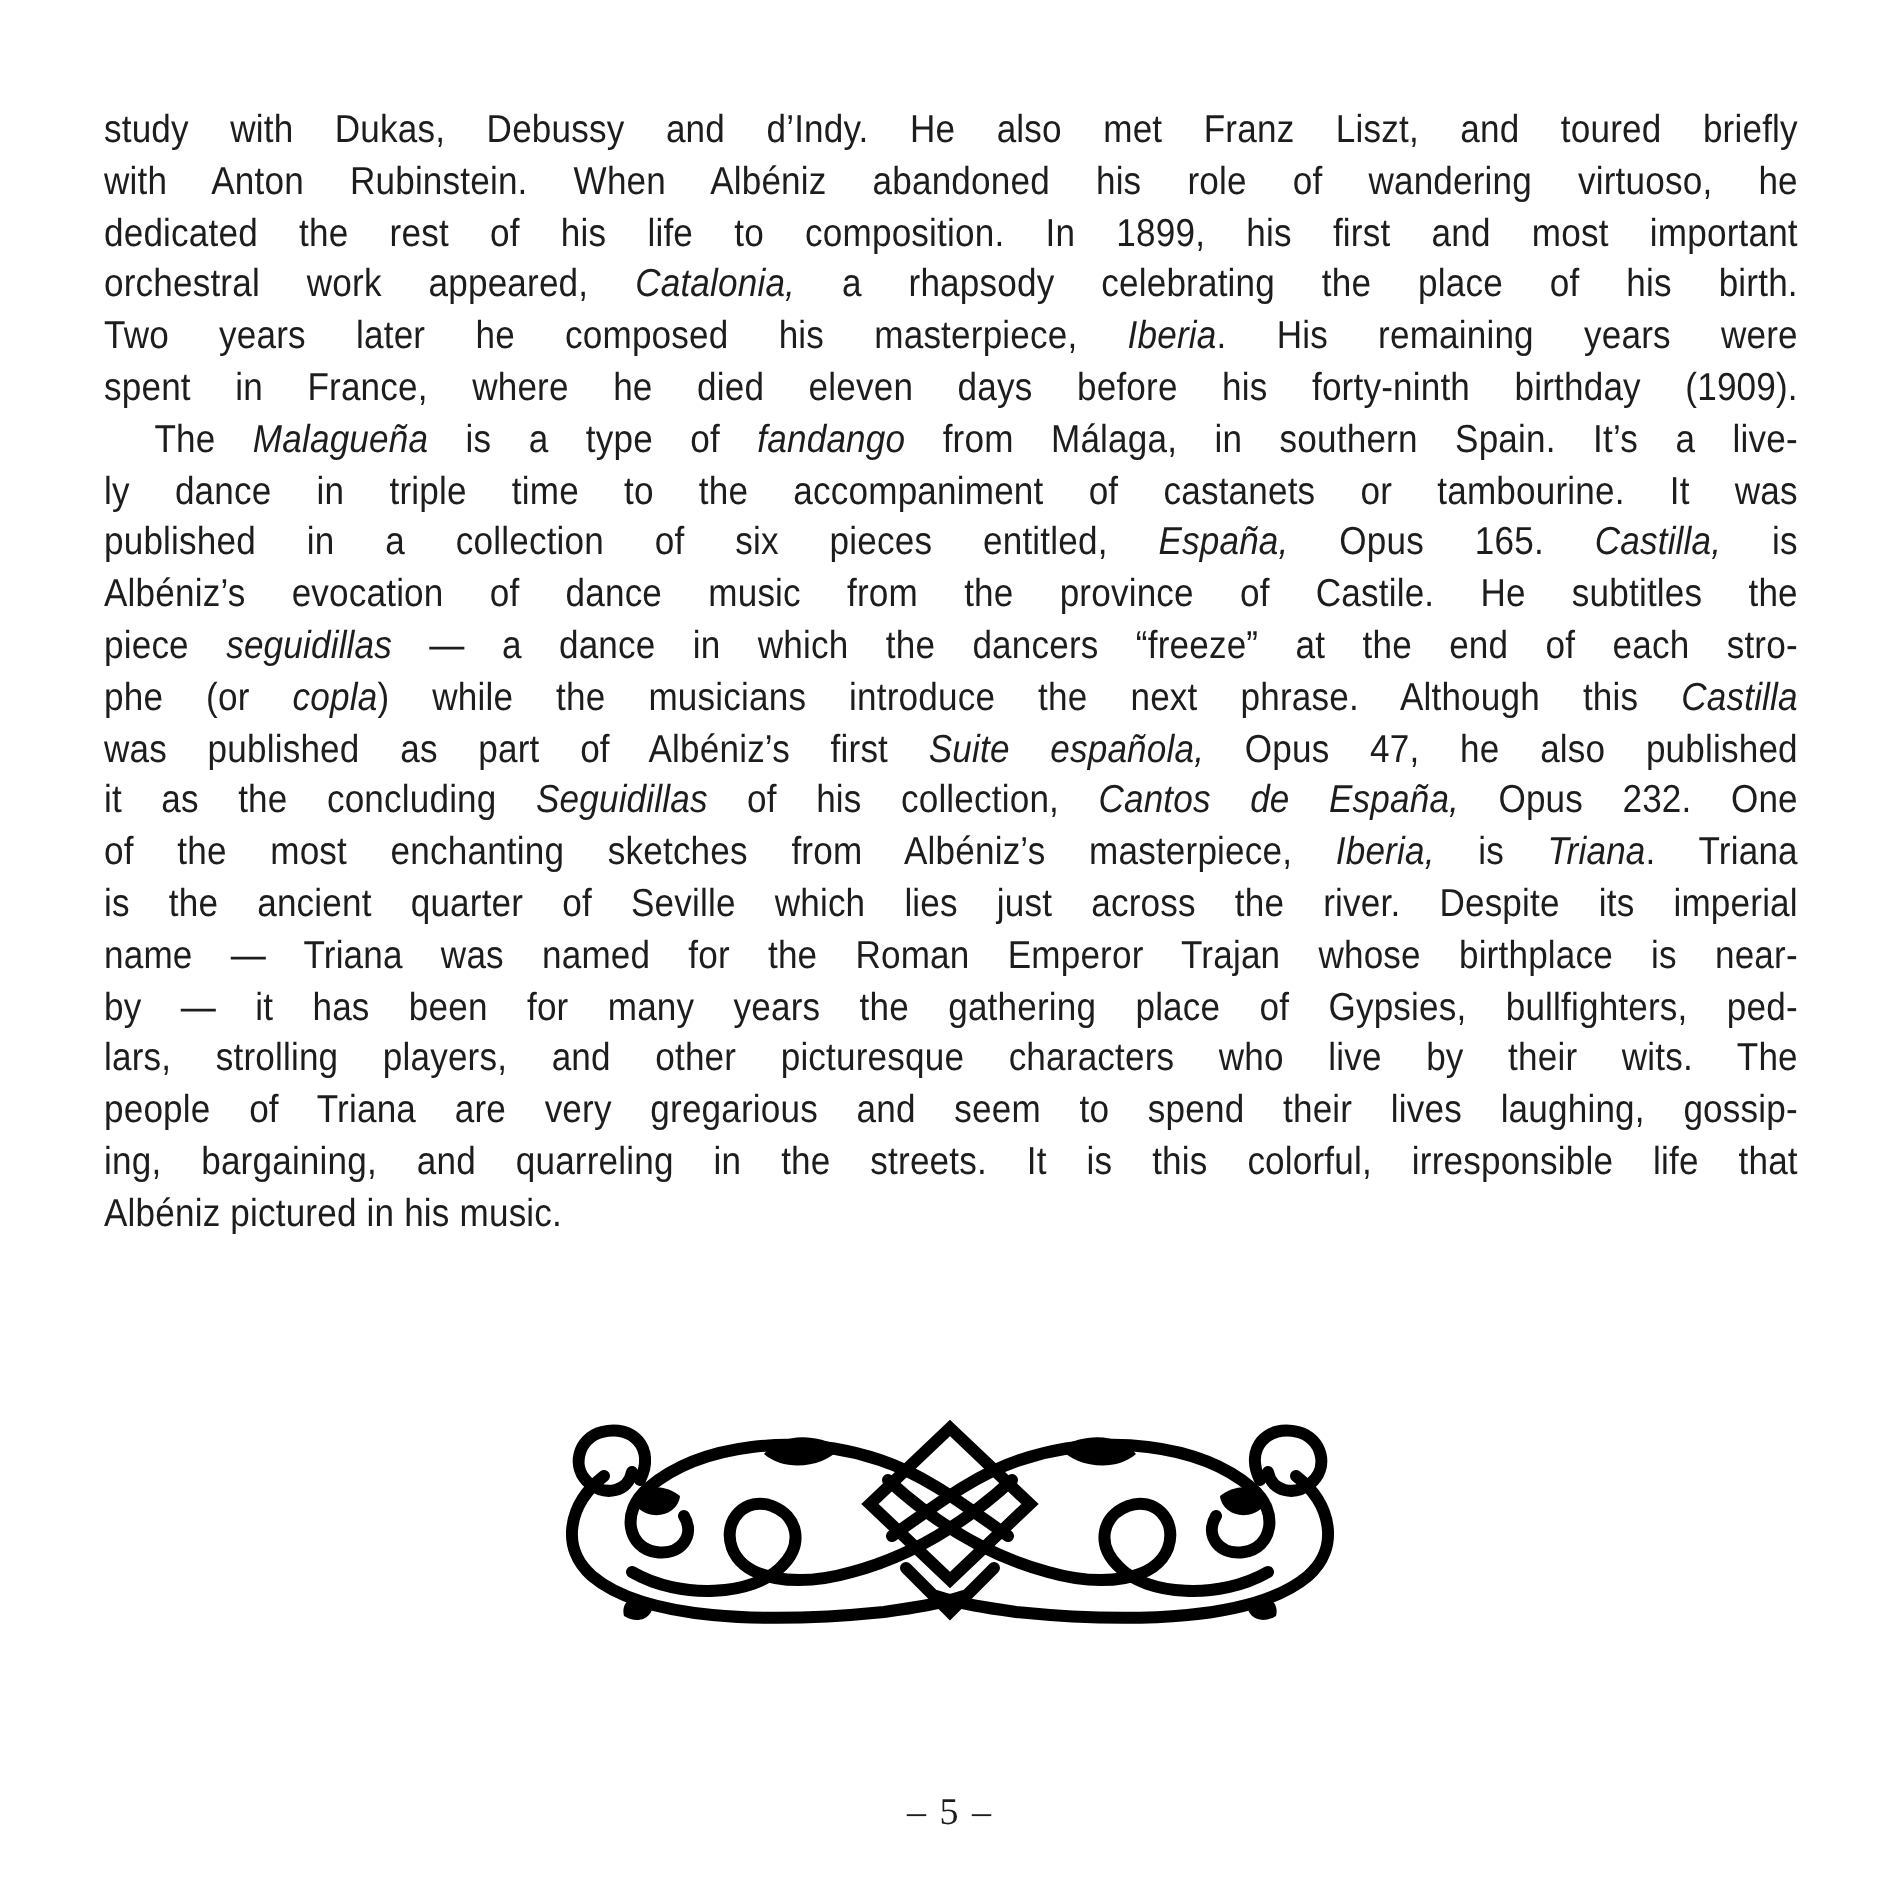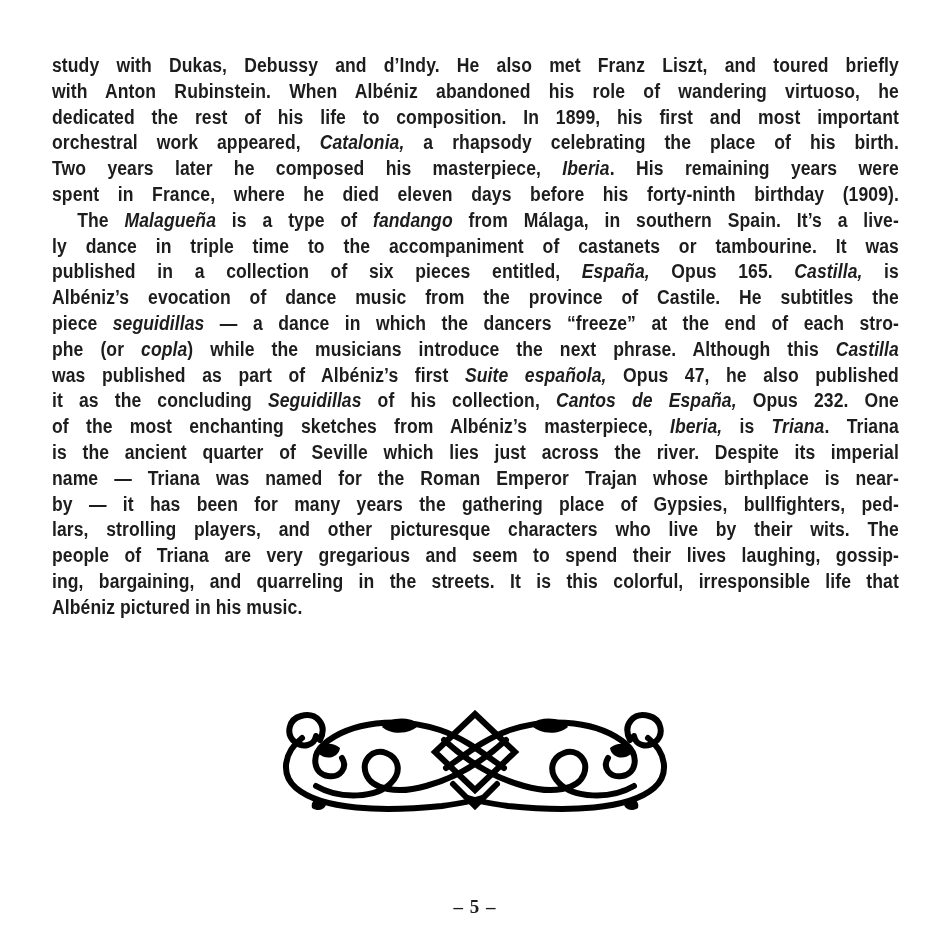--- a/index.html
+++ b/index.html
@@ -11,21 +11,20 @@
     width: 950px;
     height: 942px;
     position: relative;
     overflow: hidden;
     font-family: "Liberation Sans", sans-serif;
   }
   .page {
     position: absolute;
     inset: 0;
     background: #ffffff;
-    font-weight: bold;
   }
   .text-block {
     position: absolute;
     left: 52px;
     top: 53px;
     width: 941px;               
     transform: scaleX(0.9);     
     transform-origin: 0 0;
     font-size: 19.5px;
     line-height: 25.8px;

